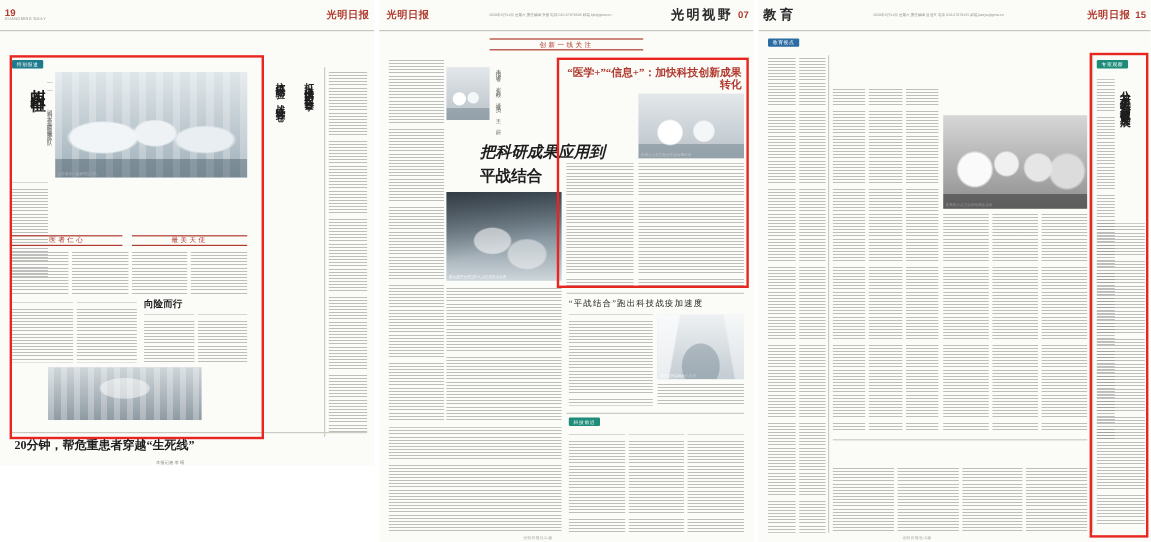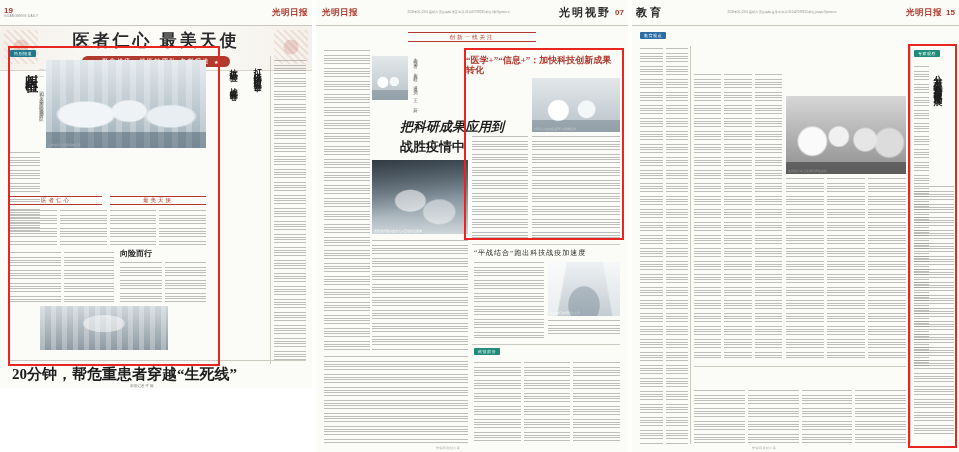--- a/index.html
+++ b/index.html
@@ -336,30 +336,20 @@
 
     <div class="masthead">
       <div class="folio">
         <span>19</span>
         <small>GUANGMING DAILY</small>
       </div>
       <div class="meta"></div>
       <div class="brand">光明日报</div>
     </div>
 
-    <div class="p1-banner">
-      <div class="deco-left"></div>
-      <div class="deco-right"></div>
-      <div class="big-title">医者仁心 最美天使</div>
-      <div class="sub-ribbon">
-        <span class="star">★</span>
-        <span>聚焦战疫一线医护团队 专栏报道</span>
-        <span class="star">★</span>
-      </div>
-    </div>
 
     <div class="sectag" style="left:10px; top:50px;">特别报道</div>
 
     <div class="photo ph-hospital" style="left:46px; top:60px; width:160px; height:88px;">
       <span class="cap">山东省第二批援鄂医疗队</span>
     </div>
 
     <div class="headline vert" style="left:24px; top:64px; height:84px; font-size:13px;">川医出征</div>
     <div class="headline vert" style="left:38px; top:66px; height:78px; font-size:4.5px; font-weight:normal; color:#6a6a6a;">—— 记四川大学华西医院援鄂医疗队</div>
 
@@ -409,21 +399,21 @@
         </div>
       <div>
           <div class="fake-lines tight"></div>
         </div>
     </div>
 
     <div class="photo ph-meeting" style="left:40px; top:306px; width:128px; height:44px;"></div>
 
     <div class="rule-h" style="left:10px; top:360px; width:296px;"></div>
 
-    <div class="headline" style="left:12px; top:366px; font-size:15px;">20分钟，帮危重患者穿越“生死线”</div>
+    <div class="headline" style="left:12px; top:366px; font-size:10px;">20分钟，帮危重患者穿越“生死线”</div>
     <div class="byline" style="left:130px; top:384px;">本报记者  李  曦</div>
 
     <div class="vcols" style="left:10px; top:392px; width:296px; height:50px;">
       <div>
           <div class="fake-lines tight"></div>
         </div>
       <div>
           <div class="fake-lines tight"></div>
         </div>
       <div>
@@ -457,24 +447,24 @@
     <div class="titlebox" style="left:92px; top:32px; width:128px; height:10px;">创新一线关注</div>
 
     <div class="colbox" style="left:8px; top:50px; width:46px; height:300px;">
       <div class="fake-lines tight"></div>
     </div>
 
     <div class="photo ph-lab" style="left:56px; top:56px; width:36px; height:44px;"></div>
 
     <div class="headline vert" style="left:96px; top:54px; height:66px; font-size:4.5px; color:#6a6a6a; font-weight:normal;">本报记者  崔兴毅  通讯员  王  蔚</div>
 
-    <div class="headline red" style="left:150px; top:56px; width:152px; font-size:9px; text-align:left;">“医学+”“信息+”：加快科技创新成果转化</div>
+    <div class="headline red" style="left:150px; top:56px; width:152px; font-size:9px; text-align:right;">“医学+”“信息+”：加快科技创新成果转化</div>
 
     <div class="headline" style="left:84px; top:120px; font-size:13px;font-style:italic;">把科研成果应用到</div>
-    <div class="headline" style="left:84px; top:140px; font-size:13px;">战胜疫情中</div>
+    <div class="headline" style="left:84px; top:140px; font-size:13px;">平战结合</div>
 
     <div class="photo ph-lab" style="left:216px; top:78px; width:88px; height:54px;">
       <span class="cap">科研人员在实验室开展病毒检测</span>
     </div>
 
     <div class="colbox" style="left:156px; top:136px; width:56px; height:104px;">
       <div class="fake-lines tight"></div>
     </div>
     <div class="colbox" style="left:216px; top:136px; width:88px; height:104px;">
       <div class="fake-lines tight"></div>

